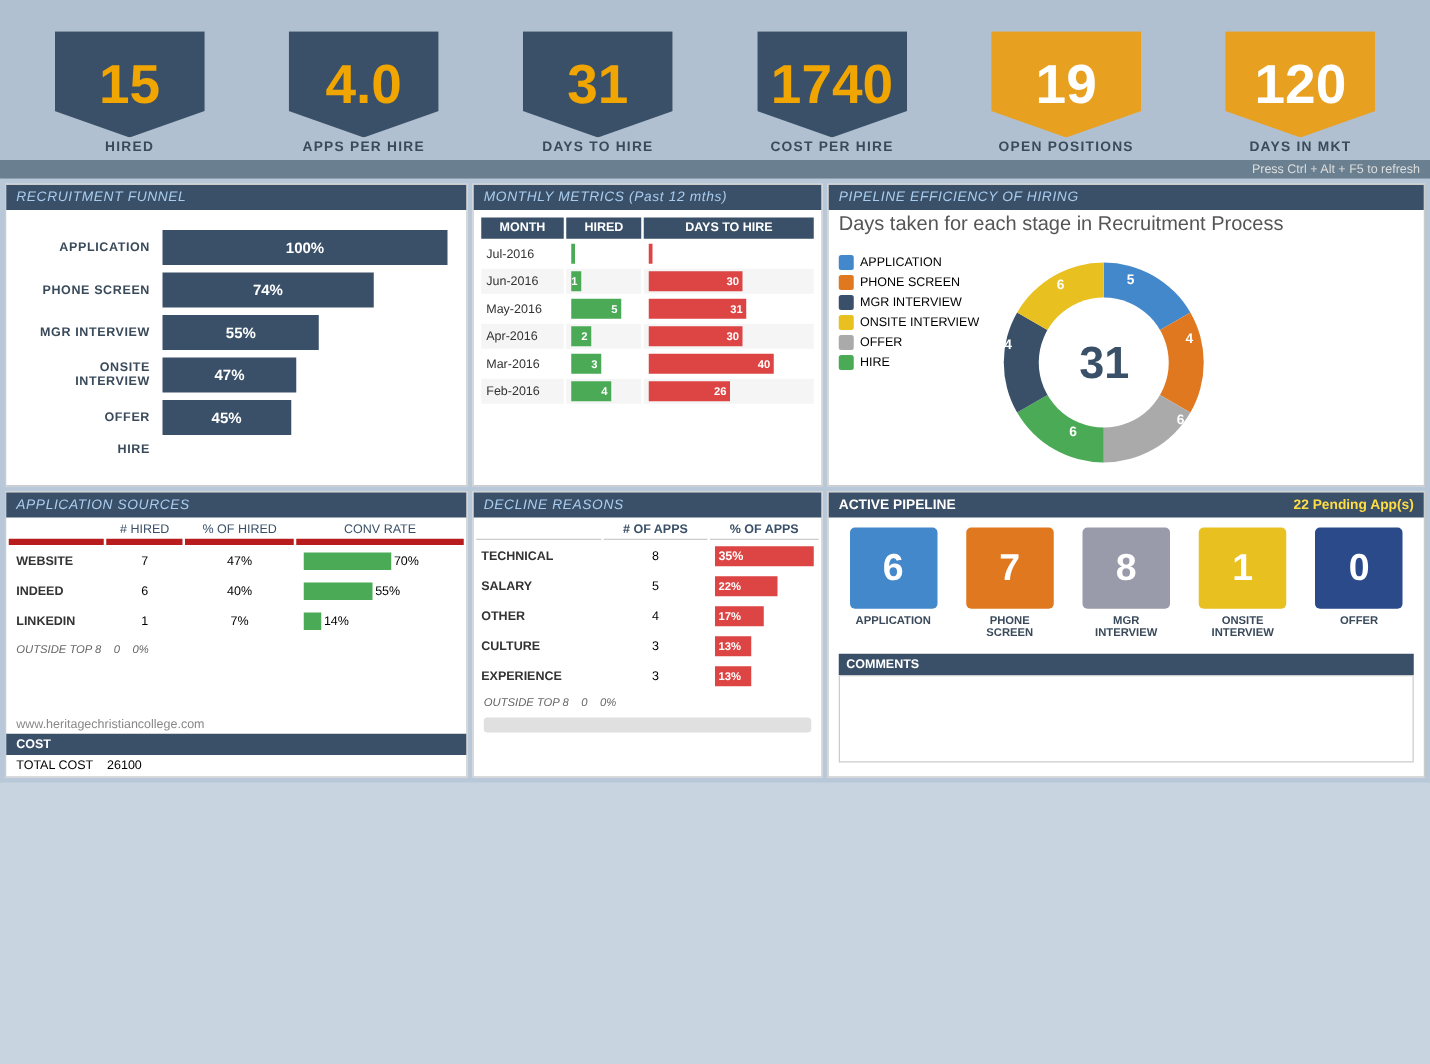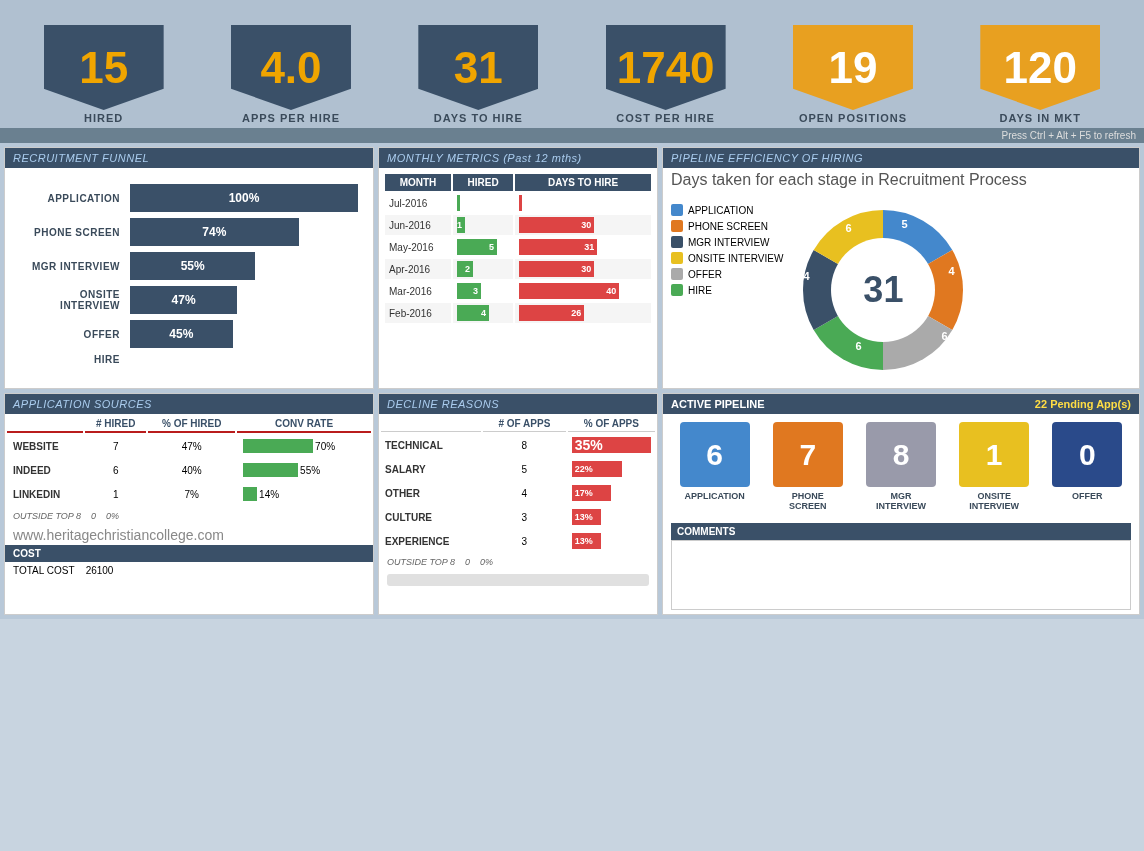--- a/index.html
+++ b/index.html
@@ -171,24 +171,24 @@
       font-weight: bold;
       color: #3a5068;
     }
 
     
     .sources-panel { grid-column: 1; grid-row: 2; }
     .sources-table { width: 100%; font-size: 10px; }
     .sources-table th {
       color: #3a5068;
       font-size: 10px;
-      font-weight: bold;
+      font-weight: normal;
       padding: 2px 4px;
       text-align: center;
-      border-bottom: 2px solid #b91c1c;
+      border-bottom: 5px solid #b91c1c;
     }
     .sources-table td { padding: 3px 6px; text-align: center; }
     .sources-table .row-label { text-align: left; font-weight: bold; color: #333; }
     .conv-bar { height: 16px; display: flex; align-items: center; }
     .conv-green { background: #4aaa55; height: 14px; min-width: 4px; }
     .conv-text { font-size: 10px; padding-left: 2px; }
     .sources-footer { font-size: 9px; color: #666; padding: 4px 8px; font-style: italic; }
     .cost-section { background: #3a5068; color: white; font-size: 10px; padding: 3px 8px; font-weight: bold; }
     .cost-row { padding: 3px 8px; font-size: 10px; }
 
@@ -248,21 +248,21 @@
     .pipeline-box-label {
       font-size: 9px;
       font-weight: bold;
       color: #3a4a5a;
       text-align: center;
       max-width: 70px;
     }
     .comments-section { margin: 4px 8px; }
     .comments-header { background: #3a5068; color: white; font-size: 10px; padding: 3px 6px; font-weight: bold; }
     .comments-body { border: 1px solid #ccc; height: 70px; background: white; }
-    .watermark { font-size: 14px; color: #888; padding: 2px 8px; }
+    .watermark { font-size: 10px; color: #888; padding: 2px 8px; margin-top: 44px; }
   </style>
 </head>
 <body>
 
 <div class="kpi-banner">
   <div class="kpi-item">
     <div class="kpi-badge dark">
       <span class="kpi-number">15</span>
     </div>
     <span class="kpi-label">HIRED</span>
@@ -554,21 +554,21 @@
           <th># OF APPS</th>
           <th>% OF APPS</th>
         </tr>
       </thead>
       <tbody>
         <tr>
           <td class="row-label">TECHNICAL</td>
           <td style="text-align:center;">8</td>
           <td>
             <div style="background:#dd4444;height:16px;display:flex;align-items:center;padding-left:3px;">
-                <span style="color:white;font-size:14px;font-weight:bold;">35%</span>
+                <span style="color:white;font-size:10px;font-weight:bold;">35%</span>
               </div>
           </td>
         </tr>
         <tr>
           <td class="row-label">SALARY</td>
           <td style="text-align:center;">5</td>
           <td>
             <div style="background:#dd4444;height:16px;width:63%;display:flex;align-items:center;padding-left:3px;">
                 <span style="color:white;font-size:9px;font-weight:bold;">22%</span>
               </div>

